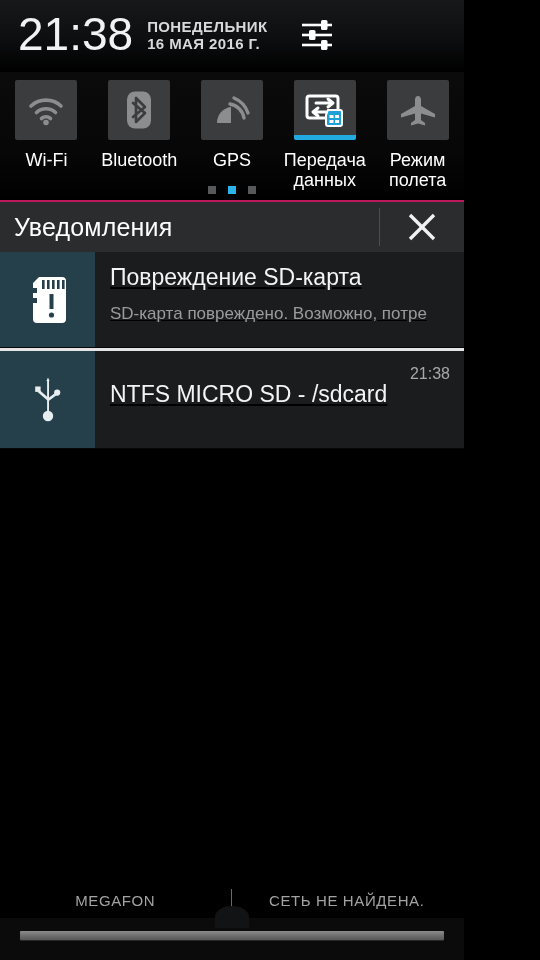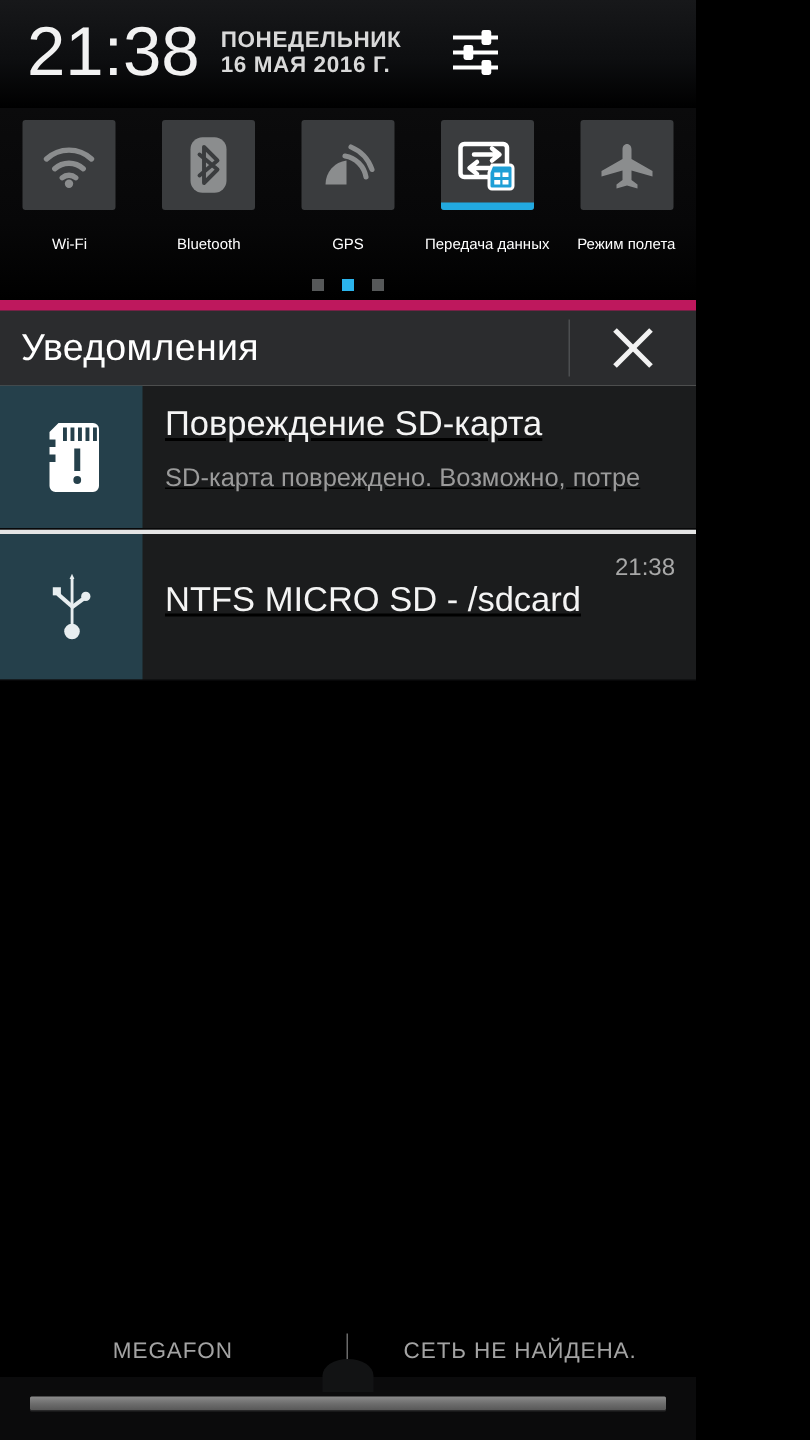--- a/index.html
+++ b/index.html
@@ -96,22 +96,22 @@
     background: #3a3c3e;
   }
   .toggle.active .toggle-icon-box::after {
     content: "";
     position: absolute;
     left: 0; right: 0; bottom: 0;
     height: 5px;
     background: #22a9e0;
   }
   .toggle-label {
-    margin-top: 18px;
-    font-size: 10px;
+    margin-top: 10px;
+    font-size: 18px;
     color: #ffffff;
     line-height: 1.12;
     max-width: 96px;
     font-weight: 400;
   }
   .toggle.off .toggle-label { color: #ffffff; }
 
   
   .dots {
     position: absolute;
@@ -126,21 +126,21 @@
     background: #565859;
   }
   .dot.active { background: #2bb4ec; }
 
   
   .notif-header {
     height: 50px;
     background: #2b2c2e;
     display: flex;
     align-items: center;
-    border-top: 7px solid #be185d;
+    border-top: 2px solid #be185d;
   }
   .notif-header-title {
     flex: 1;
     font-size: 25px;
     color: #ffffff;
     padding-left: 14px;
     font-weight: 400;
     letter-spacing: 0.2px;
   }
   .notif-divider {

